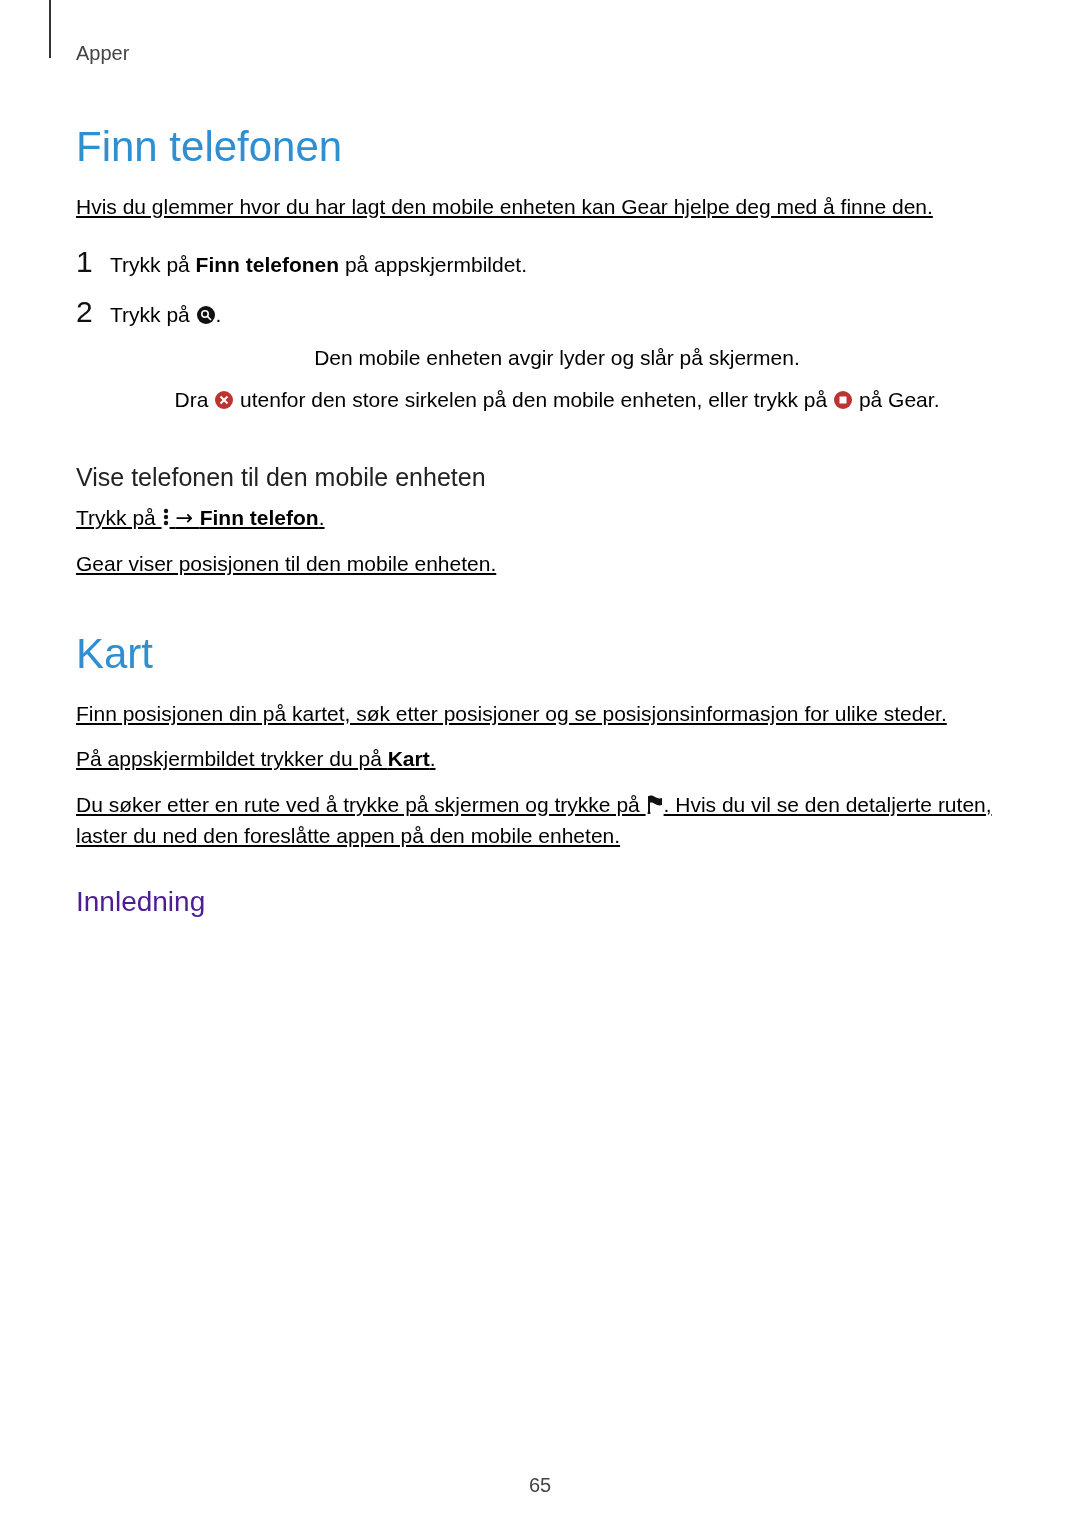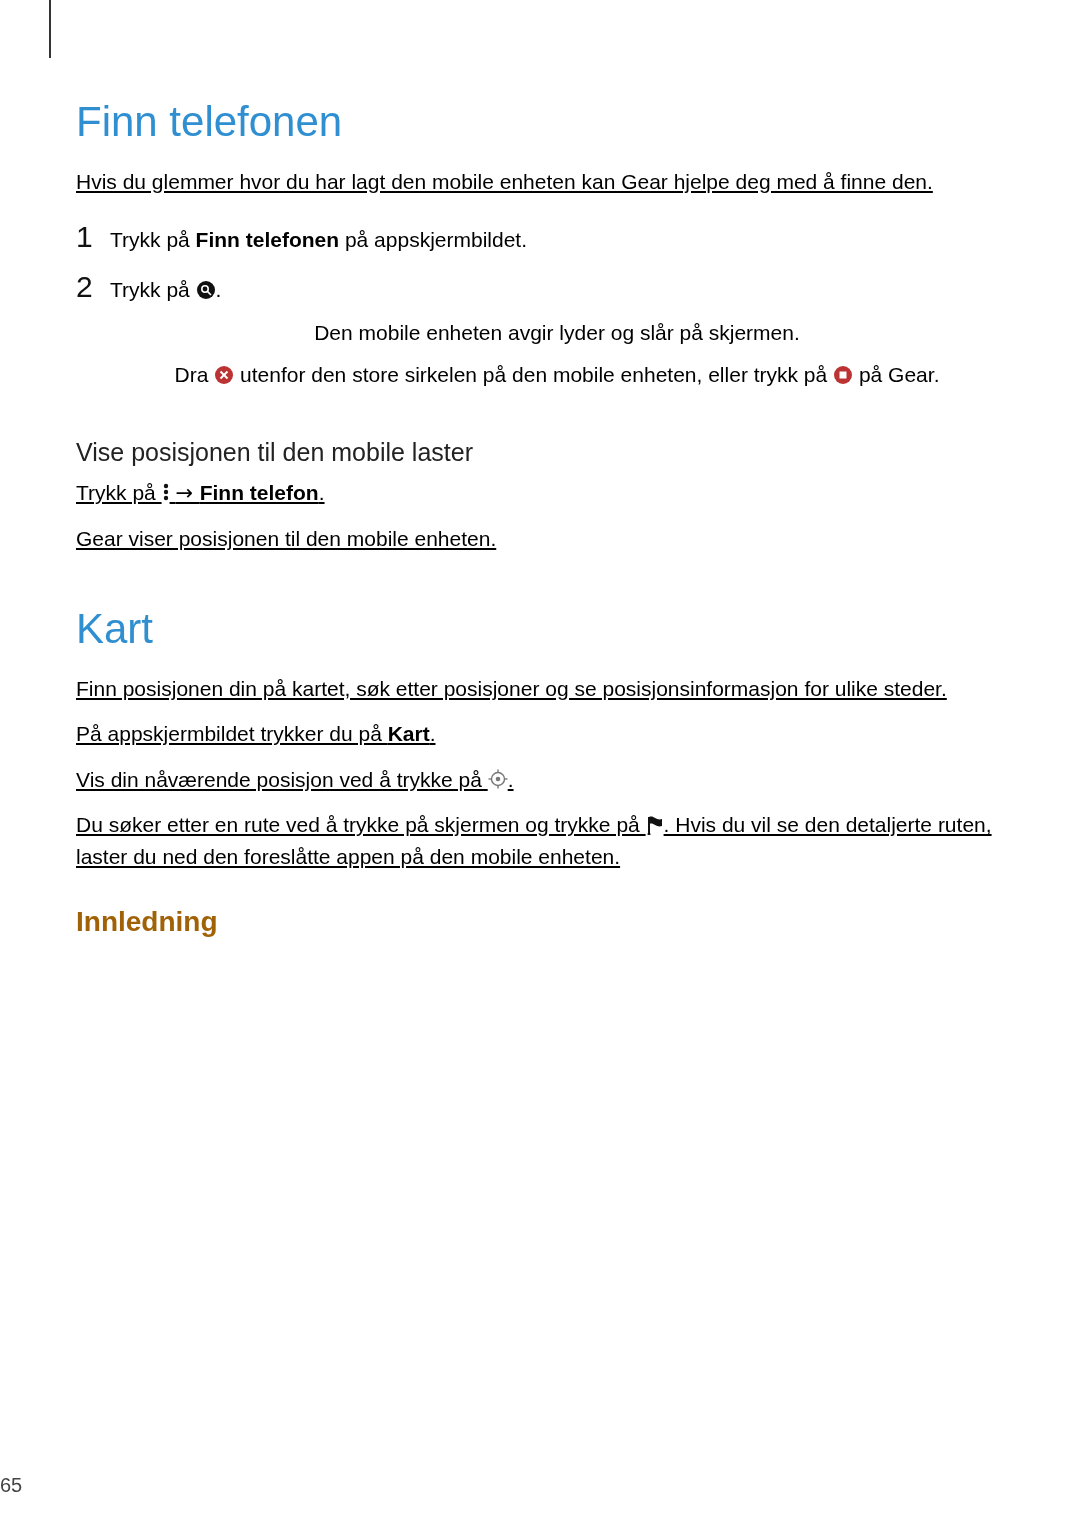--- a/index.html
+++ b/index.html
@@ -67,33 +67,33 @@
     text-align: center;
   }
   .h3 {
     font-size: 25px;
     color: #222;
     font-weight: 400;
     margin: 30px 0 10px 0;
   }
   .h2-red {
     font-size: 28px;
-    color: #a16207;
-    font-weight: 700;
+    color: #4c1d95;
+    font-weight: 400;
     margin: 34px 0 8px 0;
   }
   .bold {
     font-weight: 700;
   }
   .pagenum {
     position: absolute;
     bottom: 30px;
     left: 0;
     width: 100%;
-    text-align: left;
+    text-align: center;
     font-size: 20px;
     color: #444;
   }
 
   
   .ic {
     display: inline-block;
     vertical-align: middle;
     position: relative;
     top: -2px;
@@ -102,20 +102,21 @@
 
   .arrow {
     font-family: "DejaVu Sans", Arial, sans-serif;
   }
 </style>
 </head>
 <body>
 
 <div class="page">
   <div class="side-rule"></div>
+  <div class="header-label">Apper</div>
 
   <h1 class="h1">Finn telefonen</h1>
   <p class="p">Hvis du glemmer hvor du har lagt den mobile enheten kan Gear hjelpe deg med å finne den.</p>
 
   <ol class="ol">
     <li>
       <span class="num">1</span>
       <span>Trykk på </span><span class="bold">Finn telefonen</span><span> på appskjermbildet.</span>
     </li>
     <li>
@@ -143,54 +144,41 @@
           <svg width="20" height="20" viewBox="0 0 20 20">
             <circle cx="10" cy="10" r="9" fill="#b33"></circle>
             <rect x="6.5" y="6.5" width="7" height="7" fill="#fff"></rect>
           </svg>
         </span>
         <span> på Gear.</span>
       </span>
     </li>
   </ol>
 
-  <h3 class="h3">Vise posisjonen til den mobile laster</h3>
+  <h3 class="h3">Vise telefonen til den mobile enheten</h3>
   <p class="p">
     <span>Trykk på </span>
     <span class="ic">
       <svg width="8" height="20" viewBox="0 0 8 20">
         <circle cx="4" cy="4" r="2.2" fill="#111"></circle>
         <circle cx="4" cy="10" r="2.2" fill="#111"></circle>
         <circle cx="4" cy="16" r="2.2" fill="#111"></circle>
       </svg>
     </span>
     <span class="arrow"> → </span>
     <span class="bold">Finn telefon</span><span>.</span>
   </p>
   <p class="p">Gear viser posisjonen til den mobile enheten.</p>
 
   <h1 class="h1" style="margin-top:50px">Kart</h1>
   <p class="p">Finn posisjonen din på kartet, søk etter posisjoner og se posisjonsinformasjon for ulike steder.</p>
   <p class="p">
     <span>På appskjermbildet trykker du på </span><span class="bold">Kart</span><span>.</span>
   </p>
   <p class="p">
-    <span>Vis din nåværende posisjon ved å trykke på </span>
-    <span class="ic">
-      <svg width="20" height="20" viewBox="0 0 20 20">
-        <circle cx="10" cy="10" r="6.5" fill="none" stroke="#777" stroke-width="1.4"></circle>
-        <circle cx="10" cy="10" r="2.3" fill="#777"></circle>
-        <line x1="10" y1="0.5" x2="10" y2="4" stroke="#777" stroke-width="1.4"></line>
-        <line x1="10" y1="16" x2="10" y2="19.5" stroke="#777" stroke-width="1.4"></line>
-        <line x1="0.5" y1="10" x2="4" y2="10" stroke="#777" stroke-width="1.4"></line>
-        <line x1="16" y1="10" x2="19.5" y2="10" stroke="#777" stroke-width="1.4"></line>
-      </svg>
-    </span><span>.</span>
-  </p>
-  <p class="p">
     <span>Du søker etter en rute ved å trykke på skjermen og trykke på </span>
     <span class="ic">
       <svg width="18" height="20" viewBox="0 0 18 20">
         <path d="M3,2 L3,19" stroke="#111" stroke-width="2"></path>
         <path d="M3,2 C8,0 10,6 16,4 L16,11 C10,13 8,7 3,9 Z" fill="#111"></path>
         <circle cx="3" cy="19" r="1.5" fill="#111"></circle>
       </svg>
     </span><span>. Hvis du vil se den detaljerte ruten, laster du ned den foreslåtte appen på den mobile enheten.</span>
   </p>
 

